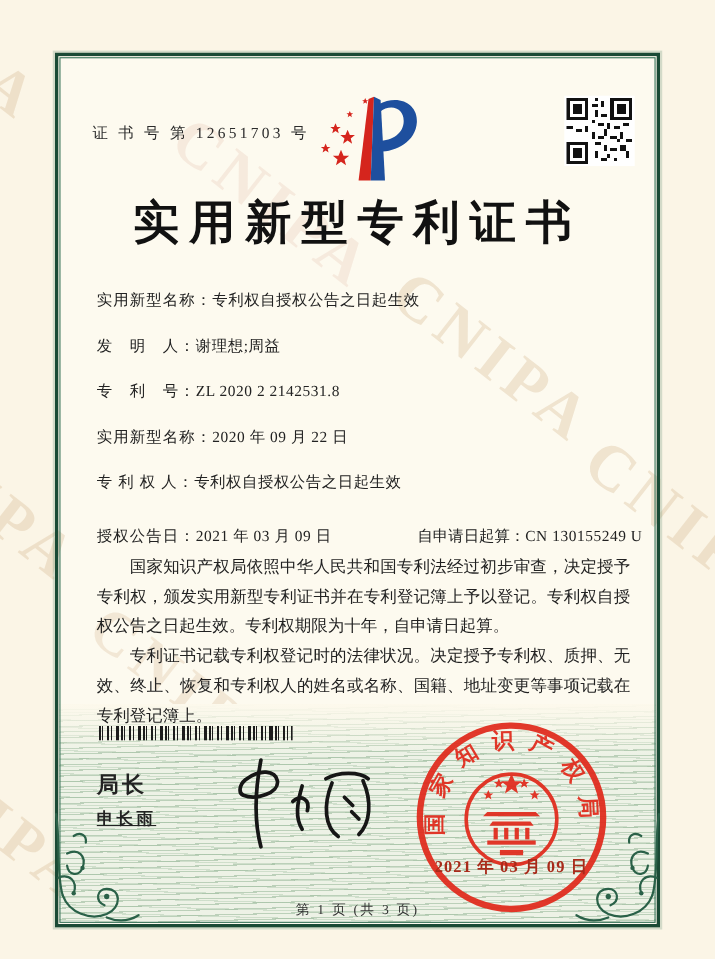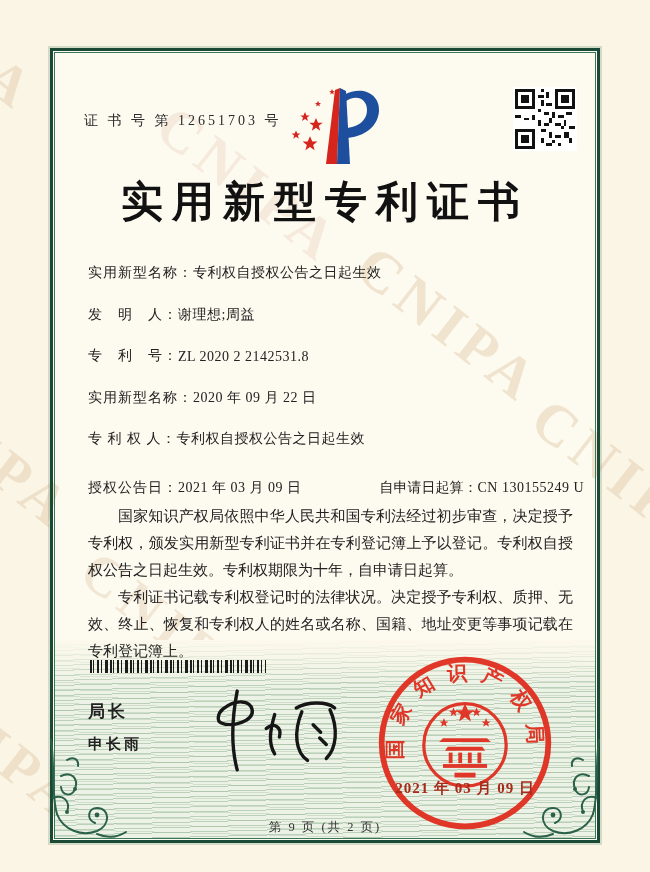--- a/index.html
+++ b/index.html
@@ -65,23 +65,23 @@
 
   
   .barcode{position:absolute;left:90px;top:660px;width:176px;height:13px;z-index:4;
     background:repeating-linear-gradient(90deg,
       #1c1c1c 0 2px,rgba(0,0,0,0) 2px 3px,
       #1c1c1c 3px 4px,rgba(0,0,0,0) 4px 7px,
       #1c1c1c 7px 9px,rgba(0,0,0,0) 9px 11px,
       #1c1c1c 11px 12px,rgba(0,0,0,0) 12px 15px,
       #1c1c1c 15px 18px,rgba(0,0,0,0) 18px 20px);}
   .signer-role{position:absolute;left:88px;top:700px;font-family:"Liberation Sans","DejaVu Sans",sans-serif;
-    font-size:17px;font-weight:600;letter-spacing:3px;color:#222;z-index:4;}
+    font-size:20px;font-weight:600;letter-spacing:3px;color:#222;z-index:4;}
   .signer-name{position:absolute;left:88px;top:735px;font-family:"Liberation Sans","DejaVu Sans",sans-serif;
-    font-size:15px;font-weight:600;letter-spacing:3px;color:#222;z-index:4;}
+    font-size:15px;font-weight:600;letter-spacing:3px;color:#222;z-index:4;text-decoration:underline;}
   .signature{position:absolute;left:195px;top:682px;z-index:5;}
 
   .seal{position:absolute;left:374px;top:652px;z-index:5;}
   .seal-text{font-family:"Liberation Sans","DejaVu Sans",sans-serif;font-size:21px;font-weight:bold;
     fill:#e0281a;letter-spacing:13px;}
   .seal-date{position:absolute;left:360px;top:779px;width:210px;text-align:center;
     font-size:15px;color:#a82a1a;letter-spacing:1px;z-index:6;font-weight:bold;}
 
   .footer{position:absolute;left:50px;right:50px;top:819px;text-align:center;
     font-size:12.5px;letter-spacing:2px;color:#333;z-index:6;}
@@ -280,15 +280,15 @@
         <rect x="88" y="105" width="4" height="11"></rect>
         <rect x="98" y="105" width="4" height="11"></rect>
         <rect x="108" y="105" width="4" height="11"></rect>
         <rect x="72" y="117" width="46" height="4"></rect>
         <rect x="84" y="126" width="22" height="5"></rect>
       </g>
     </g>
   </svg>
   <div class="seal-date">2021 年 03 月 09 日</div>
 
-  <div class="footer">第 9 页 (共 2 页)</div>
+  <div class="footer">第 1 页 (共 3 页)</div>
 
 </div>
 
 </body></html>

